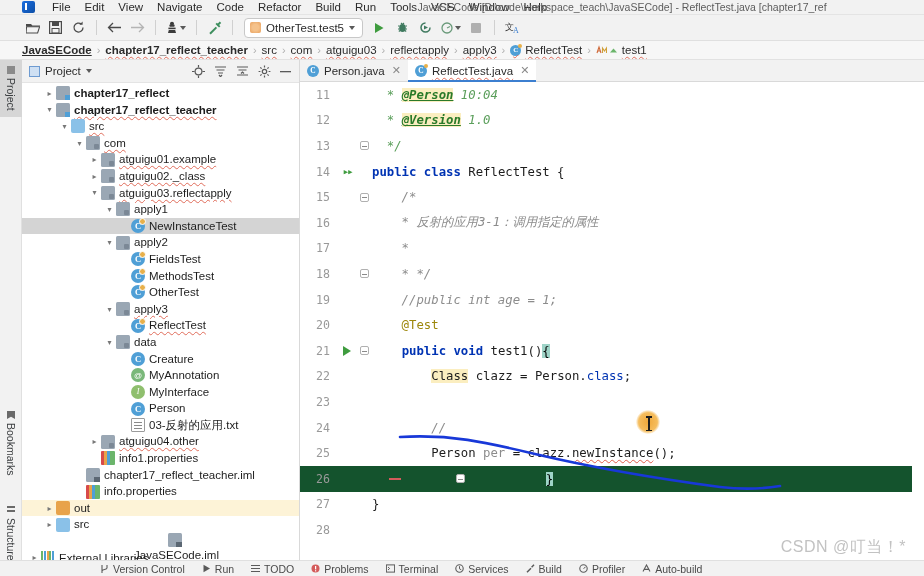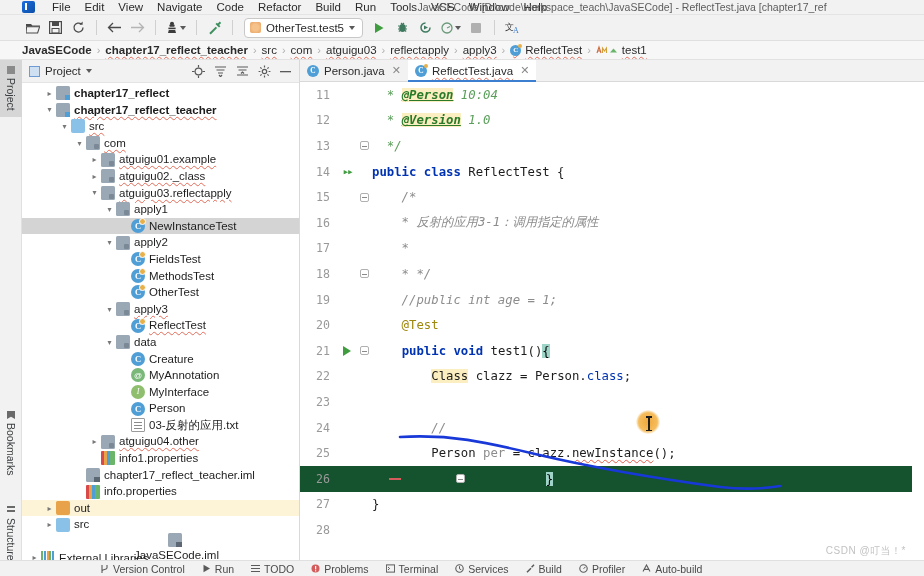--- a/index.html
+++ b/index.html
@@ -71,21 +71,21 @@
   .breadcrumb {
     position: absolute; top: 41px; left: 0; width: 924px; height: 19px;
     background: #f7f7f7; display: flex; align-items: center;
     padding-left: 22px; border-bottom: 1px solid #e2e2e2; gap: 0;
     overflow: hidden;
   }
   .crumb {
     font-size: 11.5px; color: #2b2b2b; white-space: nowrap; cursor: pointer;
     display:flex; align-items:center; gap:4px;
   }
-  .crumb.bold { font-weight: bold; }
+  .crumb.bold { font-weight: bold; text-decoration: underline; }
   .crumb.wavy { text-decoration: underline wavy #e06c5a 1px; text-underline-offset: 2px; }
   .crumb-sep {
     margin: 0 5px; color: #b0b0b0; font-size: 11px; flex: none;
   }
 
   
   .vbar {
     position: absolute; top: 60px; left: 0; width: 22px; height: 500px;
     background: #f2f2f2; border-right: 1px solid #e0e0e0;
   }
@@ -257,21 +257,21 @@
     position: absolute; bottom: 0; left: 0; width: 924px; height: 16px;
     background: #f2f2f2; border-top: 1px solid #e0e0e0;
     display: flex; align-items: center; padding-left: 100px; gap: 17px;
     font-size: 10.5px; color: #4a4a4a; overflow: hidden;
   }
   .sb-item { display: flex; align-items: center; gap: 4px; cursor: pointer; white-space: nowrap; }
   .sb-ico { width: 9px; height: 9px; flex: none; display:flex; align-items:center; justify-content:center; }
 
   .watermark {
     position: absolute; right: 18px; bottom: 18px;
-    font-size: 10px; color: #c2c2c2; letter-spacing: 0.5px;
+    font-size: 16px; color: #c2c2c2; letter-spacing: 0.5px;
     pointer-events: none;
   }
 </style>
 </head>
 <body>
 
 <div id="app">
 
   <div class="titlebar">
     <div class="app-logo"></div>

